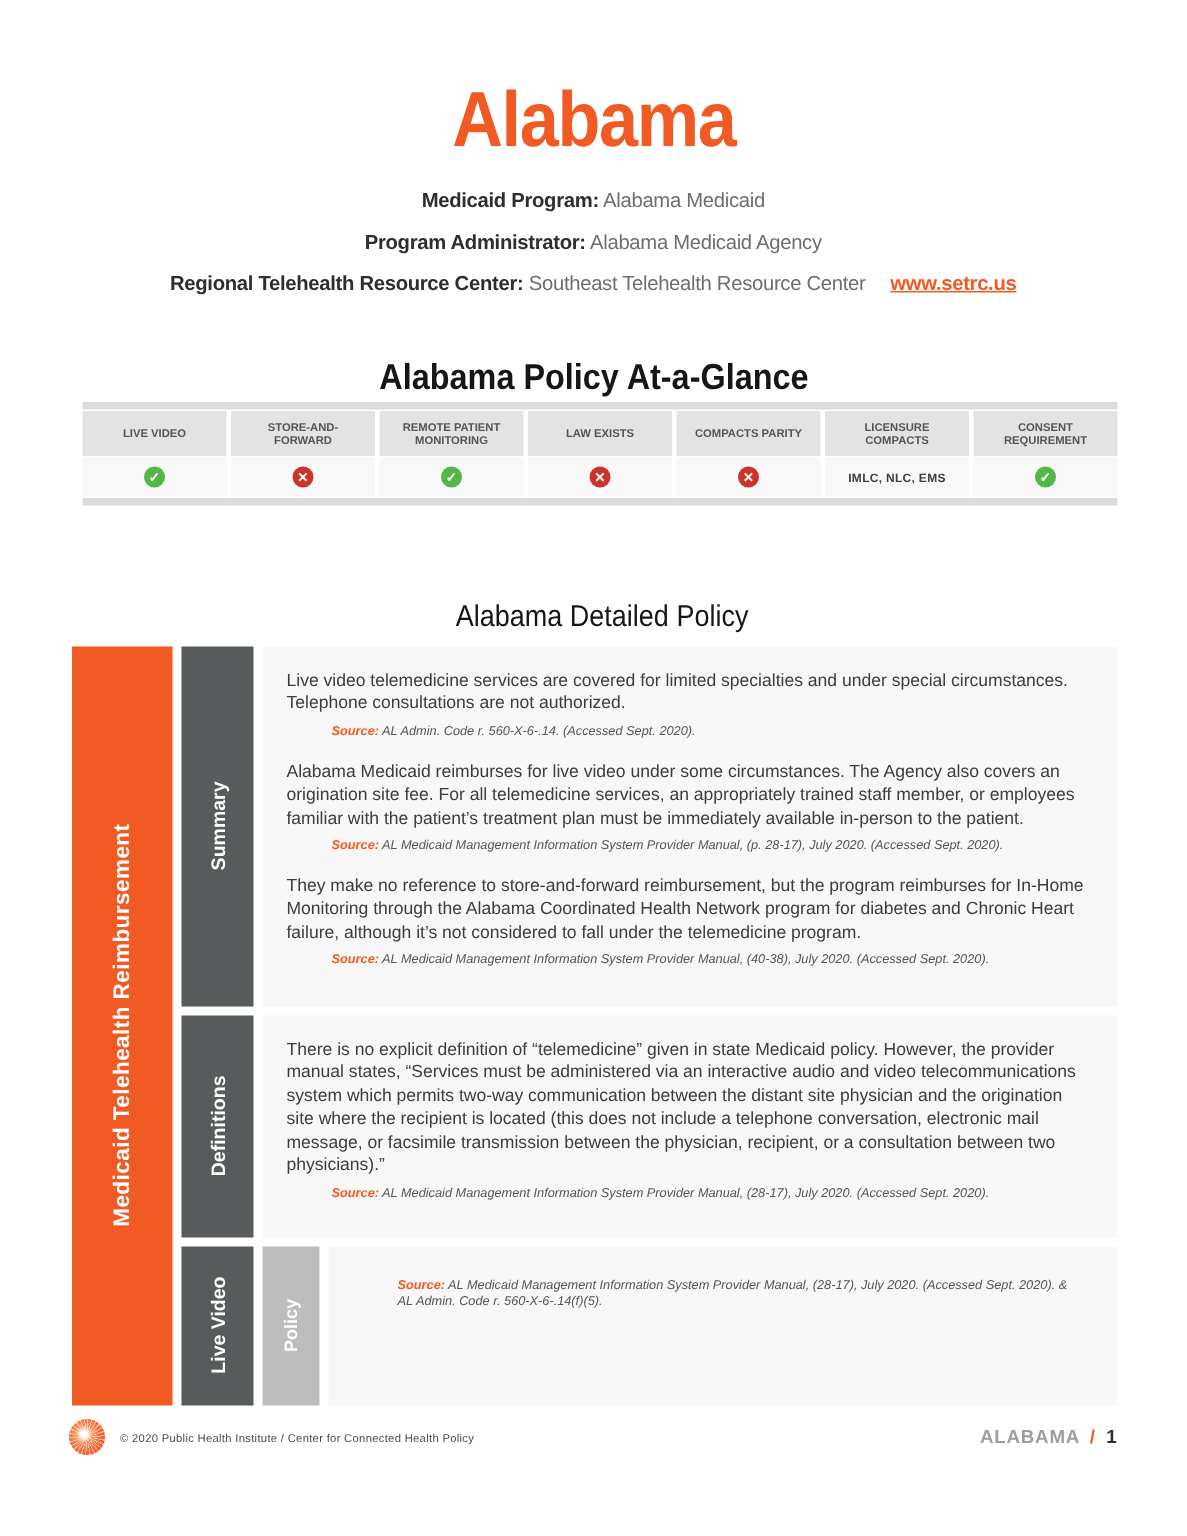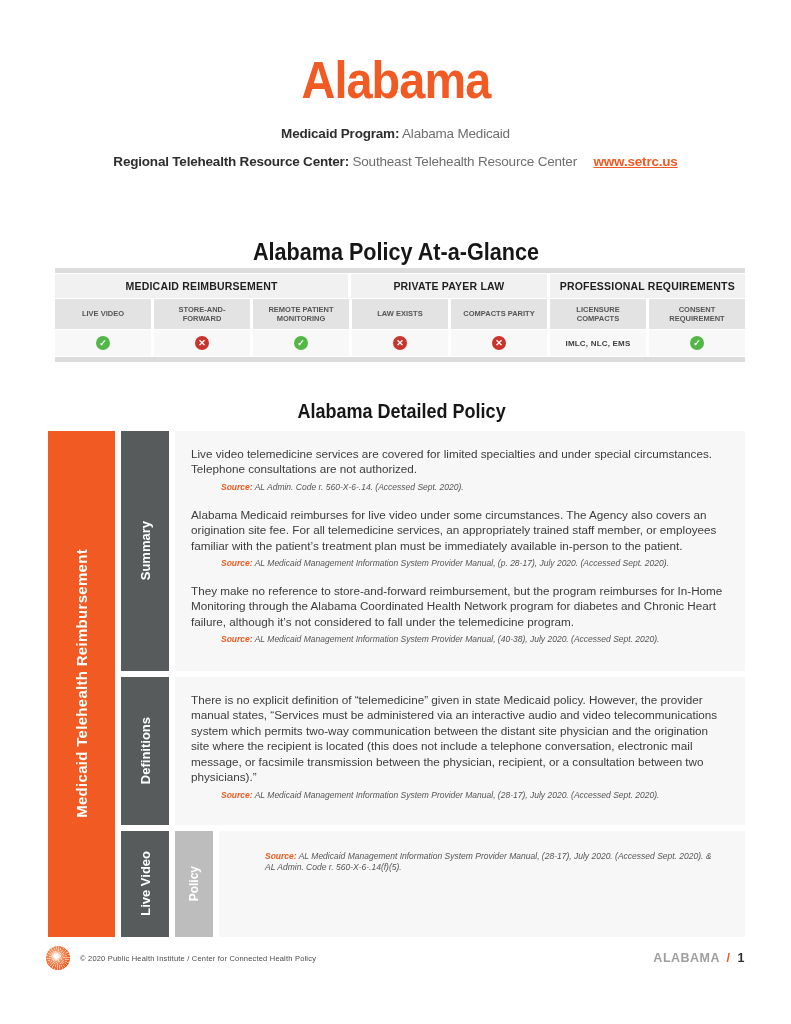--- a/index.html
+++ b/index.html
@@ -29,21 +29,21 @@
            text-align:center; font-size:7.5px; font-weight:bold; color:#555; padding:2px 8px; line-height:1.25; }
   .g-val { flex:1; background:#f8f8f8; height:26px; display:flex; align-items:center; justify-content:center;
            font-size:8px; font-weight:bold; color:#3f3f3f; letter-spacing:.2px; }
   .icon { width:14px; height:14px; border-radius:50%; color:#fff; font-size:9px; line-height:14px;
           text-align:center; font-weight:bold; }
   .icon-check { background:#53B748; }
   .icon-cross { background:#CB342C; }
 
   
   .detail-heading { position:absolute; top:400px; left:0; width:100%; text-align:center;
-                    font-size:20px; font-weight:bold; color:#161616;padding-left:12px; }
+                    font-size:20px; font-weight:normal; color:#161616;padding-left:12px; }
   .detail-wrap { position:absolute; top:431px; left:48px; width:697px; display:flex; gap:6px; }
   .cat-col { width:67px; background:#F15A22; display:flex; align-items:center; justify-content:center; }
   .v-label { writing-mode:vertical-rl; transform:rotate(180deg); color:#fff; font-weight:bold;
              white-space:nowrap; }
   .cat-col .v-label { font-size:15px; letter-spacing:.3px; }
   .rows-col { flex:1; display:flex; flex-direction:column; gap:6px; }
   .sec-row { display:flex; gap:6px; }
   .sec-label-col { width:48px; background:#575B5B; display:flex; align-items:center; justify-content:center; }
   .sec-label-col .v-label { font-size:13px; }
   .sub-label-col { width:38px; background:#BDBDBD; display:flex; align-items:center; justify-content:center; }
@@ -74,37 +74,36 @@
 <div class="page-title">
   <span class="condensed">Alabama</span>
 </div>
 
 <div class="header-fields">
   <div class="info-line">
     <span class="info-label">Medicaid Program:</span>
     <span class="info-value">Alabama Medicaid</span>
   </div>
   <div class="info-line">
+    <span class="info-label">Program Administrator:</span>
+    <span class="info-value">Alabama Medicaid Agency</span>
+  </div>
+  <div class="info-line">
     <span class="info-label">Regional Telehealth Resource Center:</span>
     <span class="info-value">Southeast Telehealth Resource Center</span>
     <span class="info-link">www.setrc.us</span>
   </div>
 </div>
 
 <div class="glance-heading">
   <span class="condensed">Alabama Policy At-a-Glance</span>
 </div>
 
 <div class="glance-table">
   <div class="g-bar"></div>
-  <div class="g-row">
-    <div class="g-group w3">MEDICAID REIMBURSEMENT</div>
-    <div class="g-group w2">PRIVATE PAYER LAW</div>
-    <div class="g-group w2">PROFESSIONAL REQUIREMENTS</div>
-  </div>
   <div class="g-row">
     <div class="g-sub">LIVE VIDEO</div>
     <div class="g-sub">STORE-AND-FORWARD</div>
     <div class="g-sub">REMOTE PATIENT MONITORING</div>
     <div class="g-sub">LAW EXISTS</div>
     <div class="g-sub">COMPACTS PARITY</div>
     <div class="g-sub">LICENSURE COMPACTS</div>
     <div class="g-sub">CONSENT REQUIREMENT</div>
   </div>
   <div class="g-row">

